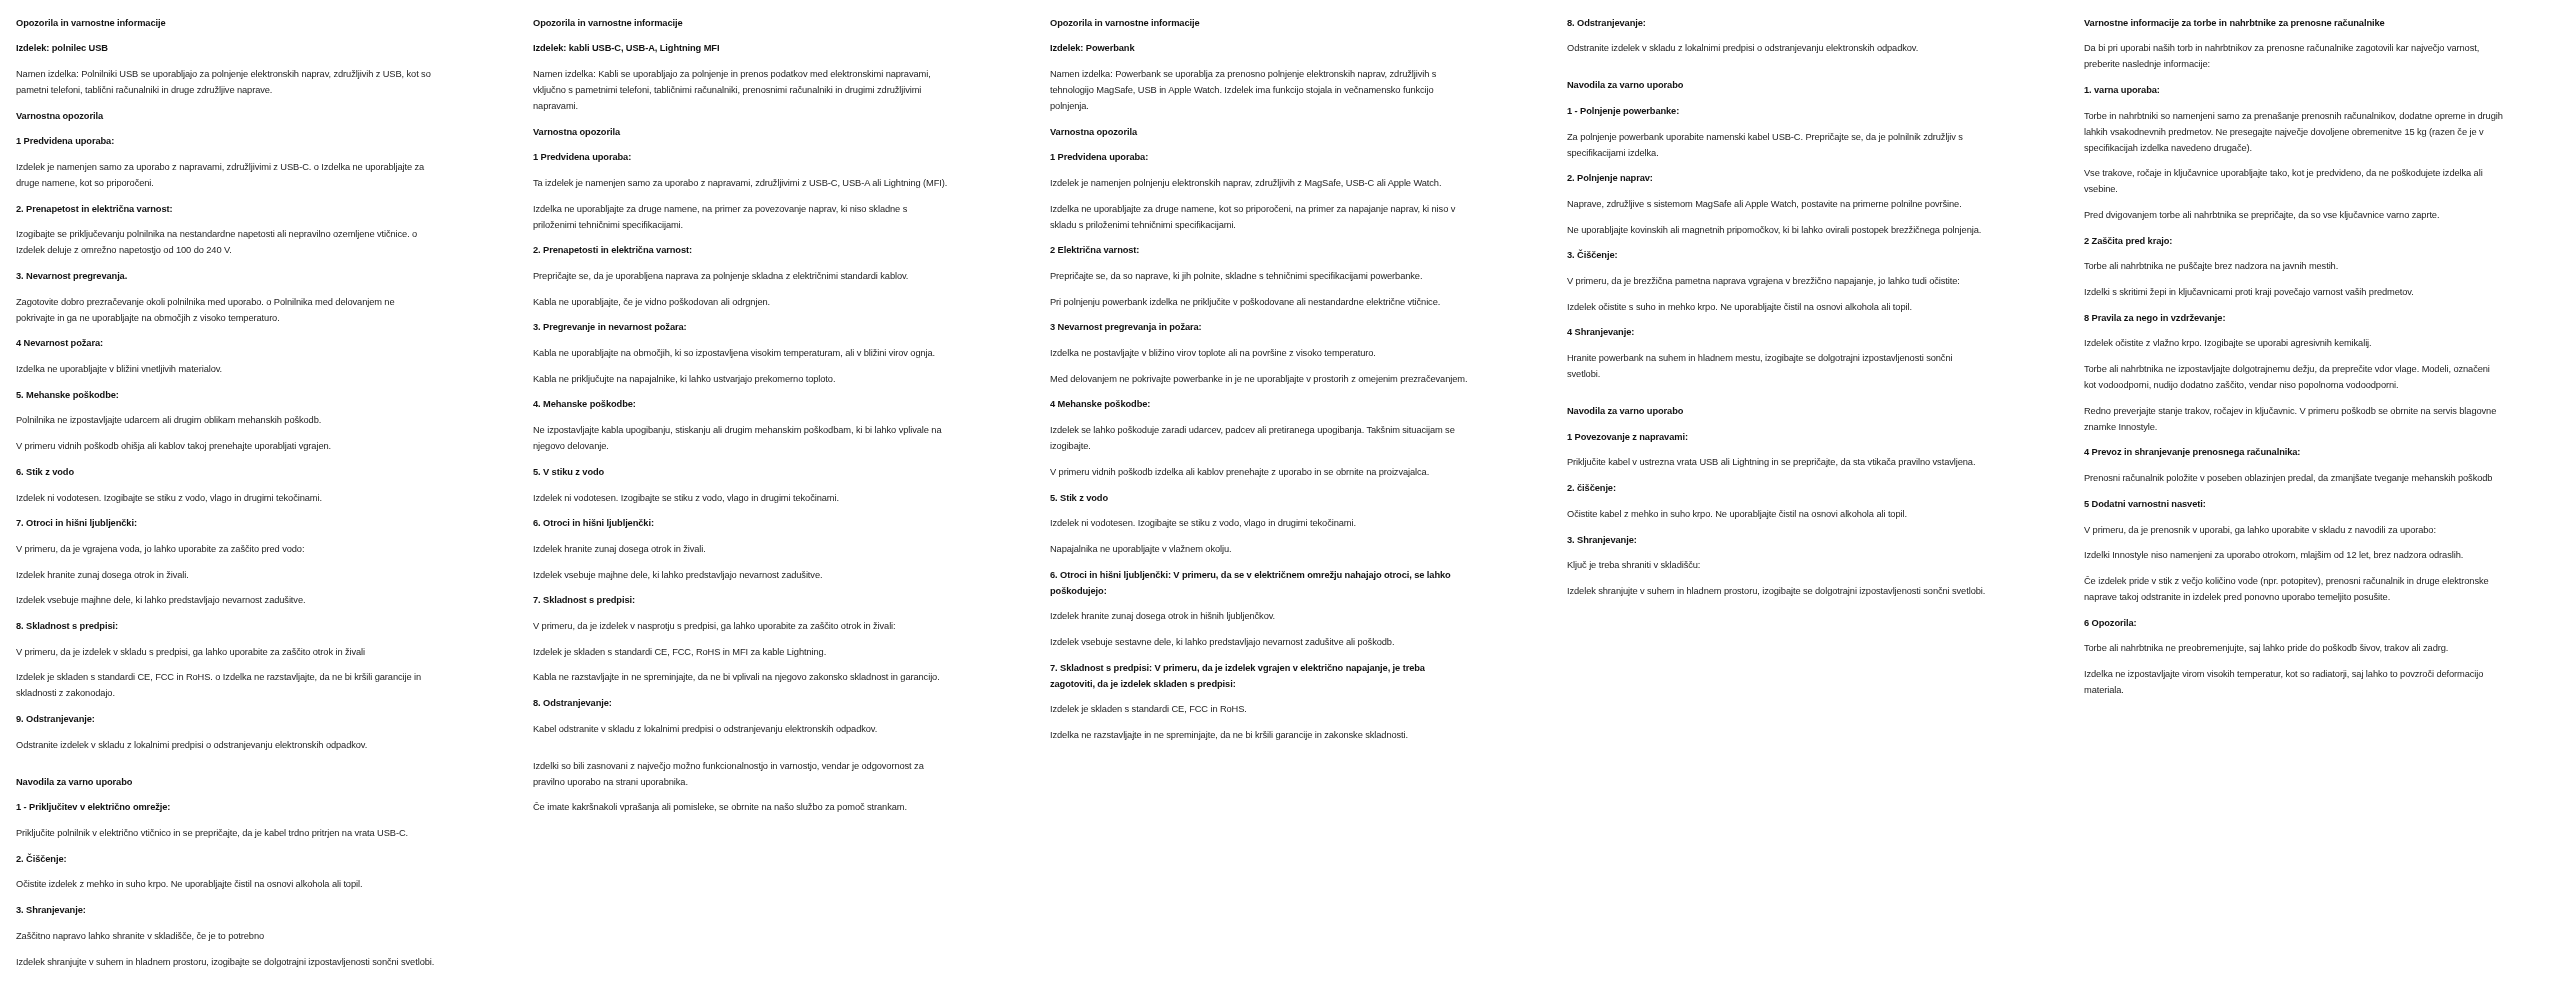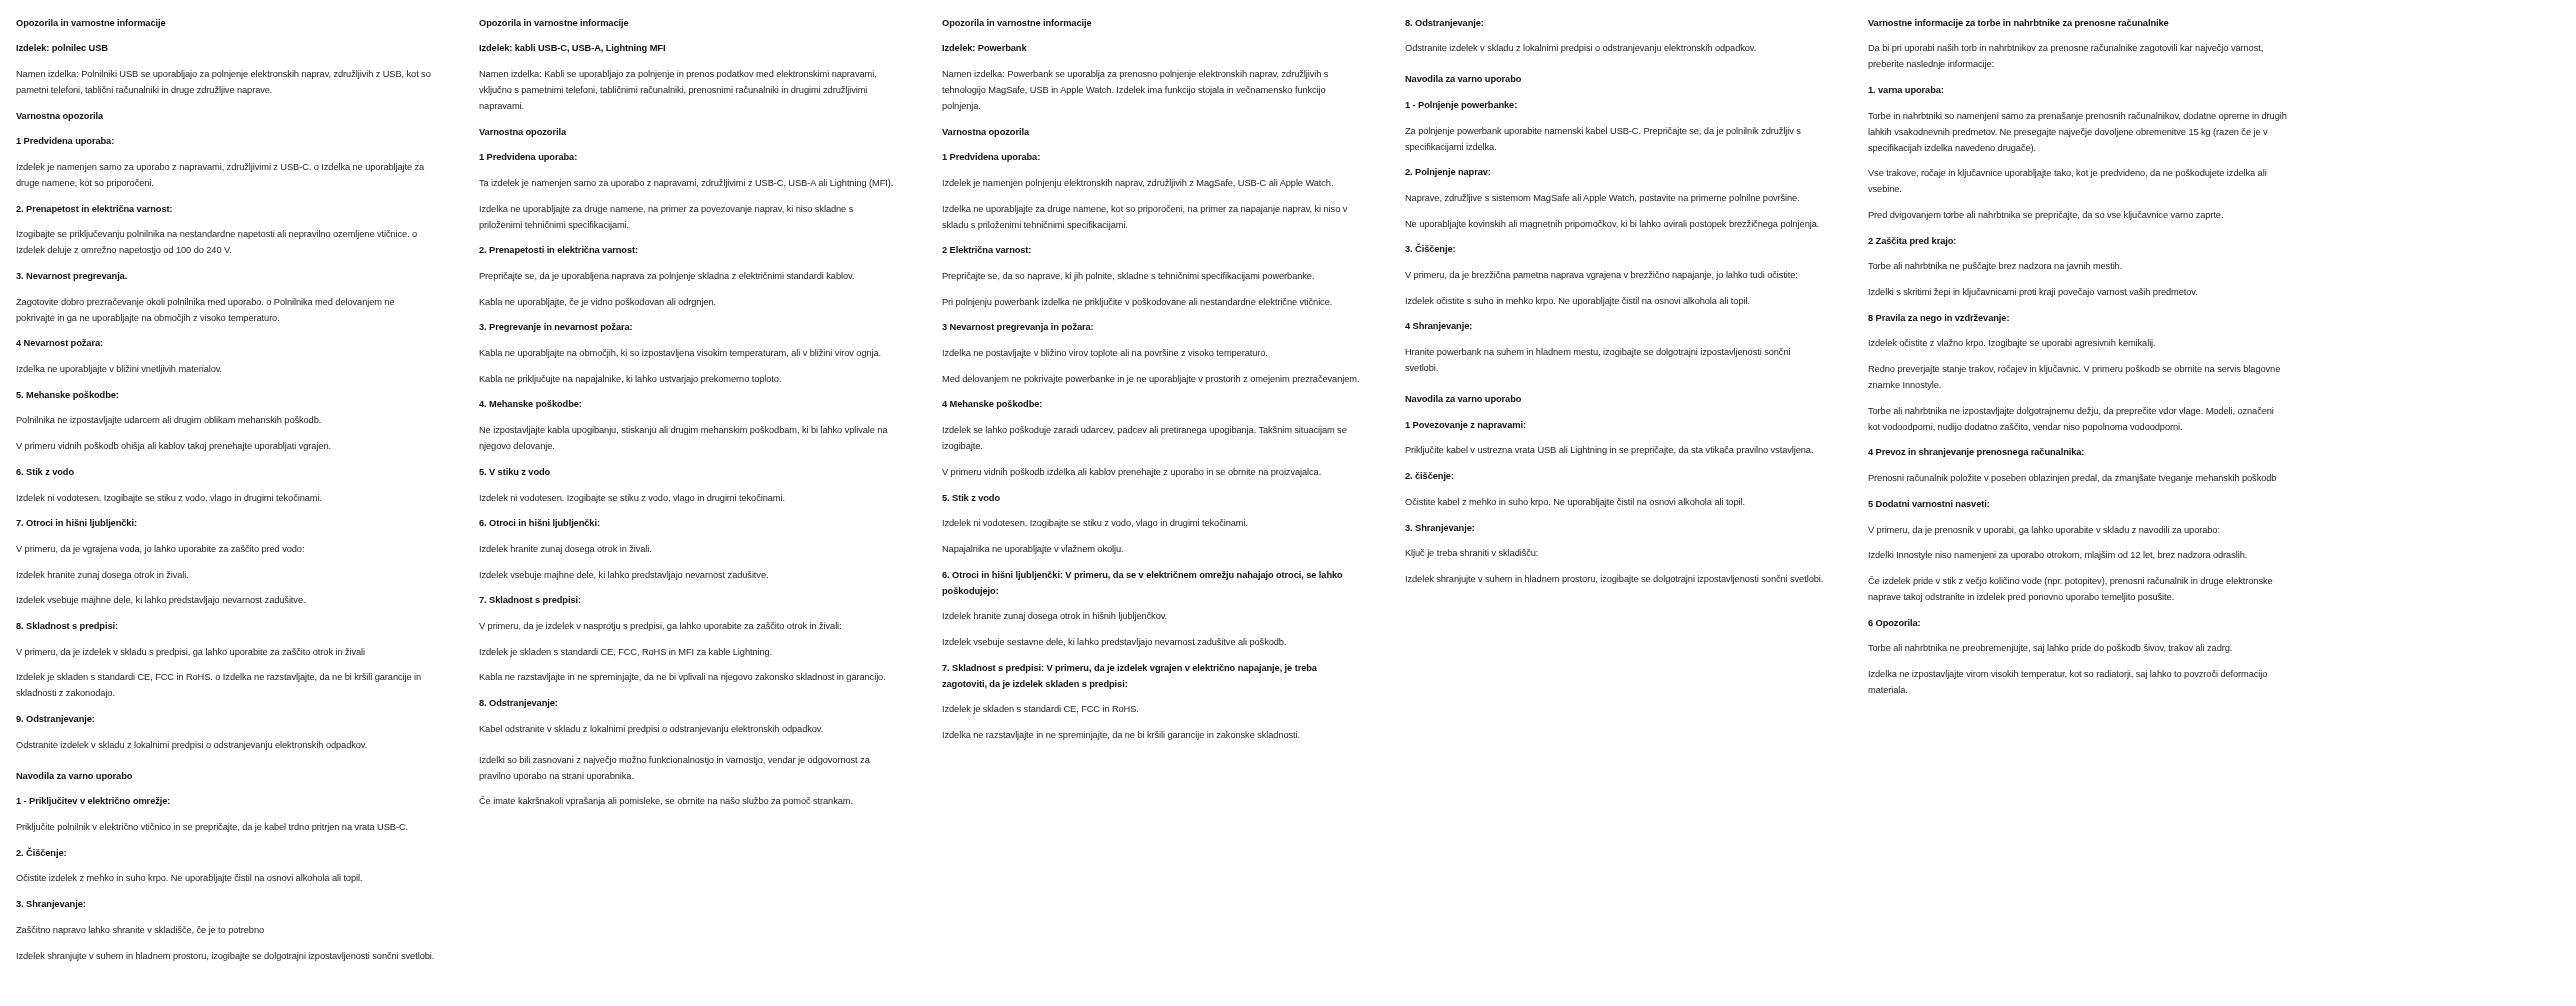--- a/index.html
+++ b/index.html
@@ -5,33 +5,33 @@
   html, body { margin: 0; padding: 0; }
   body {
     width: 2576px; height: 1006px; overflow: hidden;
     background: #ffffff;
     font-family: "Liberation Sans", "DejaVu Sans", sans-serif;
     color: #222222;
   }
   .page {
     display: flex;
     padding: 14.5px 0 0 16px;
-    gap: 44px;
+    gap: 98px;
   }
   .col { width: 419px; flex: 0 0 419px; }
   .block {
     margin-top: 9.7px;
     font-size: 9.3px;
     line-height: 16px;
     letter-spacing: -0.1px;
     color: #242424;
   }
   .block:first-child { margin-top: 0; }
   .h1, .h { font-weight: 700; color: #121212; }
-  .gap { margin-top: 15px; }
+  .gap { margin-top: 21px; }
 </style>
 </head>
 <body>
 
 <main class="page">
   <section class="col">
       <div class="block h1">Opozorila in varnostne informacije</div>
       <div class="block h">Izdelek: polnilec USB</div>
       <div class="block p">Namen izdelka: Polnilniki USB se uporabljajo za polnjenje elektronskih naprav, združljivih z USB, kot so pametni telefoni, tablični računalniki in druge združljive naprave.</div>
       <div class="block h">Varnostna opozorila</div>
@@ -151,22 +151,22 @@
       <div class="block p">Da bi pri uporabi naših torb in nahrbtnikov za prenosne računalnike zagotovili kar največjo varnost, preberite naslednje informacije:</div>
       <div class="block h">1. varna uporaba:</div>
       <div class="block p">Torbe in nahrbtniki so namenjeni samo za prenašanje prenosnih računalnikov, dodatne opreme in drugih lahkih vsakodnevnih predmetov. Ne presegajte največje dovoljene obremenitve 15 kg (razen če je v specifikacijah izdelka navedeno drugače).</div>
       <div class="block p">Vse trakove, ročaje in ključavnice uporabljajte tako, kot je predvideno, da ne poškodujete izdelka ali vsebine.</div>
       <div class="block p">Pred dvigovanjem torbe ali nahrbtnika se prepričajte, da so vse ključavnice varno zaprte.</div>
       <div class="block h">2 Zaščita pred krajo:</div>
       <div class="block p">Torbe ali nahrbtnika ne puščajte brez nadzora na javnih mestih.</div>
       <div class="block p">Izdelki s skritimi žepi in ključavnicami proti kraji povečajo varnost vaših predmetov.</div>
       <div class="block h">8 Pravila za nego in vzdrževanje:</div>
       <div class="block p">Izdelek očistite z vlažno krpo. Izogibajte se uporabi agresivnih kemikalij.</div>
+      <div class="block p">Torbe ali nahrbtnika ne izpostavljajte dolgotrajnemu dežju, da preprečite vdor vlage. Modeli, označeni kot vodoodporni, nudijo dodatno zaščito, vendar niso popolnoma vodoodporni.</div>
       <div class="block p">Redno preverjajte stanje trakov, ročajev in ključavnic. V primeru poškodb se obrnite na servis blagovne znamke Innostyle.</div>
-      <div class="block p">Torbe ali nahrbtnika ne izpostavljajte dolgotrajnemu dežju, da preprečite vdor vlage. Modeli, označeni kot vodoodporni, nudijo dodatno zaščito, vendar niso popolnoma vodoodporni.</div>
       <div class="block h">4 Prevoz in shranjevanje prenosnega računalnika:</div>
       <div class="block p">Prenosni računalnik položite v poseben oblazinjen predal, da zmanjšate tveganje mehanskih poškodb</div>
       <div class="block h">5 Dodatni varnostni nasveti:</div>
       <div class="block p">V primeru, da je prenosnik v uporabi, ga lahko uporabite v skladu z navodili za uporabo:</div>
       <div class="block p">Izdelki Innostyle niso namenjeni za uporabo otrokom, mlajšim od 12 let, brez nadzora odraslih.</div>
       <div class="block p">Če izdelek pride v stik z večjo količino vode (npr. potopitev), prenosni računalnik in druge elektronske naprave takoj odstranite in izdelek pred ponovno uporabo temeljito posušite.</div>
       <div class="block h">6 Opozorila:</div>
       <div class="block p">Torbe ali nahrbtnika ne preobremenjujte, saj lahko pride do poškodb šivov, trakov ali zadrg.</div>
       <div class="block p">Izdelka ne izpostavljajte virom visokih temperatur, kot so radiatorji, saj lahko to povzroči deformacijo materiala.</div>
     </section>

